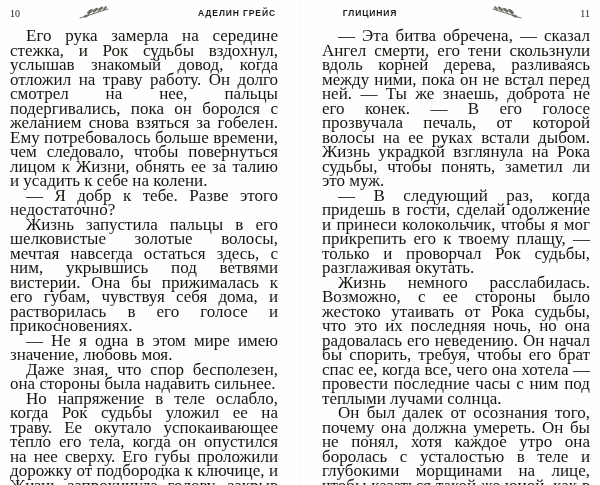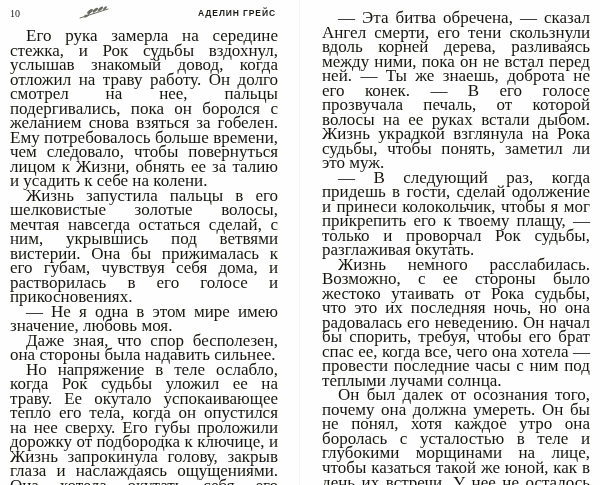--- a/index.html
+++ b/index.html
@@ -118,31 +118,53 @@
             <ellipse cx="8.2" cy="10" rx="2.6" ry="1.2" transform="rotate(-20 8.2 10)"></ellipse>
             <ellipse cx="27" cy="2.2" rx="2.4" ry="1.1" transform="rotate(-45 27 2.2)"></ellipse>
           </g>
         </svg>
       </span>
       <span class="runhead-title">АДЕЛИН ГРЕЙС</span>
     </div>
 
     <div class="column">
       <p>Его рука замерла на середине стежка, и Рок судьбы вздохнул, услышав знакомый довод, когда отложил на траву работу. Он долго смотрел на нее, пальцы подергивались, пока он боролся с желанием снова взяться за гобелен. Ему потребовалось больше времени, чем следовало, чтобы повернуться лицом к Жизни, обнять ее за талию и усадить к себе на колени.</p>
-      <p>Жизнь запустила пальцы в его шелковистые золотые волосы, мечтая навсегда остаться сделай, с ним, укрывшись под ветвями вистерии. Она бы прижималась к его губам, чувствуя себя дома, и растворилась в его голосе и прикосновениях.</p>
+      <p>— Я добр к тебе. Разве этого недостаточно?</p>
+      <p>Жизнь запустила пальцы в его шелковистые золотые волосы, мечтая навсегда остаться здесь, с ним, укрывшись под ветвями вистерии. Она бы прижималась к его губам, чувствуя себя дома, и растворилась в его голосе и прикосновениях.</p>
       <p>— Не я одна в этом мире имею значение, любовь моя.</p>
       <p>Даже зная, что спор бесполезен, она стороны была надавить сильнее.</p>
       <p>Но напряжение в теле ослабло, когда Рок судьбы уложил ее на траву. Ее окутало успокаивающее тепло его тела, когда он опустился на нее сверху. Его губы проложили дорожку от подбородка к ключице, и Жизнь запрокинула голову, закрыв глаза и наслаждаясь ощущениями. Она хотела окутать себя его любовью. Запомнить его навсегда. Но так же быстро, как он повалил ее на траву, Рок судьбы отпрянул, когда кто-то неподалеку прочистил горло.</p>
     </div>
   </div>
 
   <div class="gutter"></div>
 
   <div class="page page-right">
 
+    <div class="runhead runhead-right">
+      <span class="runhead-title">ГЛИЦИНИЯ</span>
+      <span class="ornament orn-right orn-flip">
+        <svg width="34" height="14" viewBox="0 0 34 14" xmlns="http://www.w3.org/2000/svg">
+          <g stroke="#3a3a33" stroke-width="0.9" fill="none" stroke-linecap="round">
+            <path d="M2 12 L30 3"></path>
+            <path d="M10 9.5 L14 4"></path>
+            <path d="M15 7.5 L19 2.5"></path>
+            <path d="M20 5.5 L24 1.5"></path>
+          </g>
+          <g fill="#4a4a40">
+            <ellipse cx="12" cy="5.5" rx="3.4" ry="1.5" transform="rotate(-38 12 5.5)"></ellipse>
+            <ellipse cx="17.4" cy="4" rx="3.2" ry="1.4" transform="rotate(-38 17.4 4)"></ellipse>
+            <ellipse cx="22.6" cy="2.8" rx="3" ry="1.3" transform="rotate(-38 22.6 2.8)"></ellipse>
+            <ellipse cx="8.2" cy="10" rx="2.6" ry="1.2" transform="rotate(-20 8.2 10)"></ellipse>
+            <ellipse cx="27" cy="2.2" rx="2.4" ry="1.1" transform="rotate(-45 27 2.2)"></ellipse>
+          </g>
+        </svg>
+      </span>
+      <span class="folio">11</span>
+    </div>
 
     <div class="column">
       <p>— Эта битва обречена, — сказал Ангел смерти, его тени скользнули вдоль корней дерева, разливаясь между ними, пока он не встал перед ней. — Ты же знаешь, доброта не его конек. — В его голосе прозвучала печаль, от которой волосы на ее руках встали дыбом. Жизнь украдкой взглянула на Рока судьбы, чтобы понять, заметил ли это муж.</p>
       <p>— В следующий раз, когда придешь в гости, сделай одолжение и принеси колокольчик, чтобы я мог прикрепить его к твоему плащу, — только и проворчал Рок судьбы, разглаживая окутать.</p>
       <p>Жизнь немного расслабилась. Возможно, с ее стороны было жестоко утаивать от Рока судьбы, что это их последняя ночь, но она радовалась его неведению. Он начал бы спорить, требуя, чтобы его брат спас ее, когда все, чего она хотела — провести последние часы с ним под теплыми лучами солнца.</p>
       <p>Он был далек от осознания того, почему она должна умереть. Он бы не понял, хотя каждое утро она боролась с усталостью в теле и глубокими морщинами на лице, чтобы казаться такой же юной, как в день их встречи. У нее не осталось сил путешествовать с ним по отдаленным деревням или шумным городам, чтобы посмотреть на его любимые творения и полюбоваться их шедеврами. Она больше не могла ездить по миру только для того, чтобы отведать самую вкусную еду или самое дорогое вино, и, хотя Рок судьбы уверял, что совершенно счастлив,</p>
     </div>
   </div>
 
 </div>

